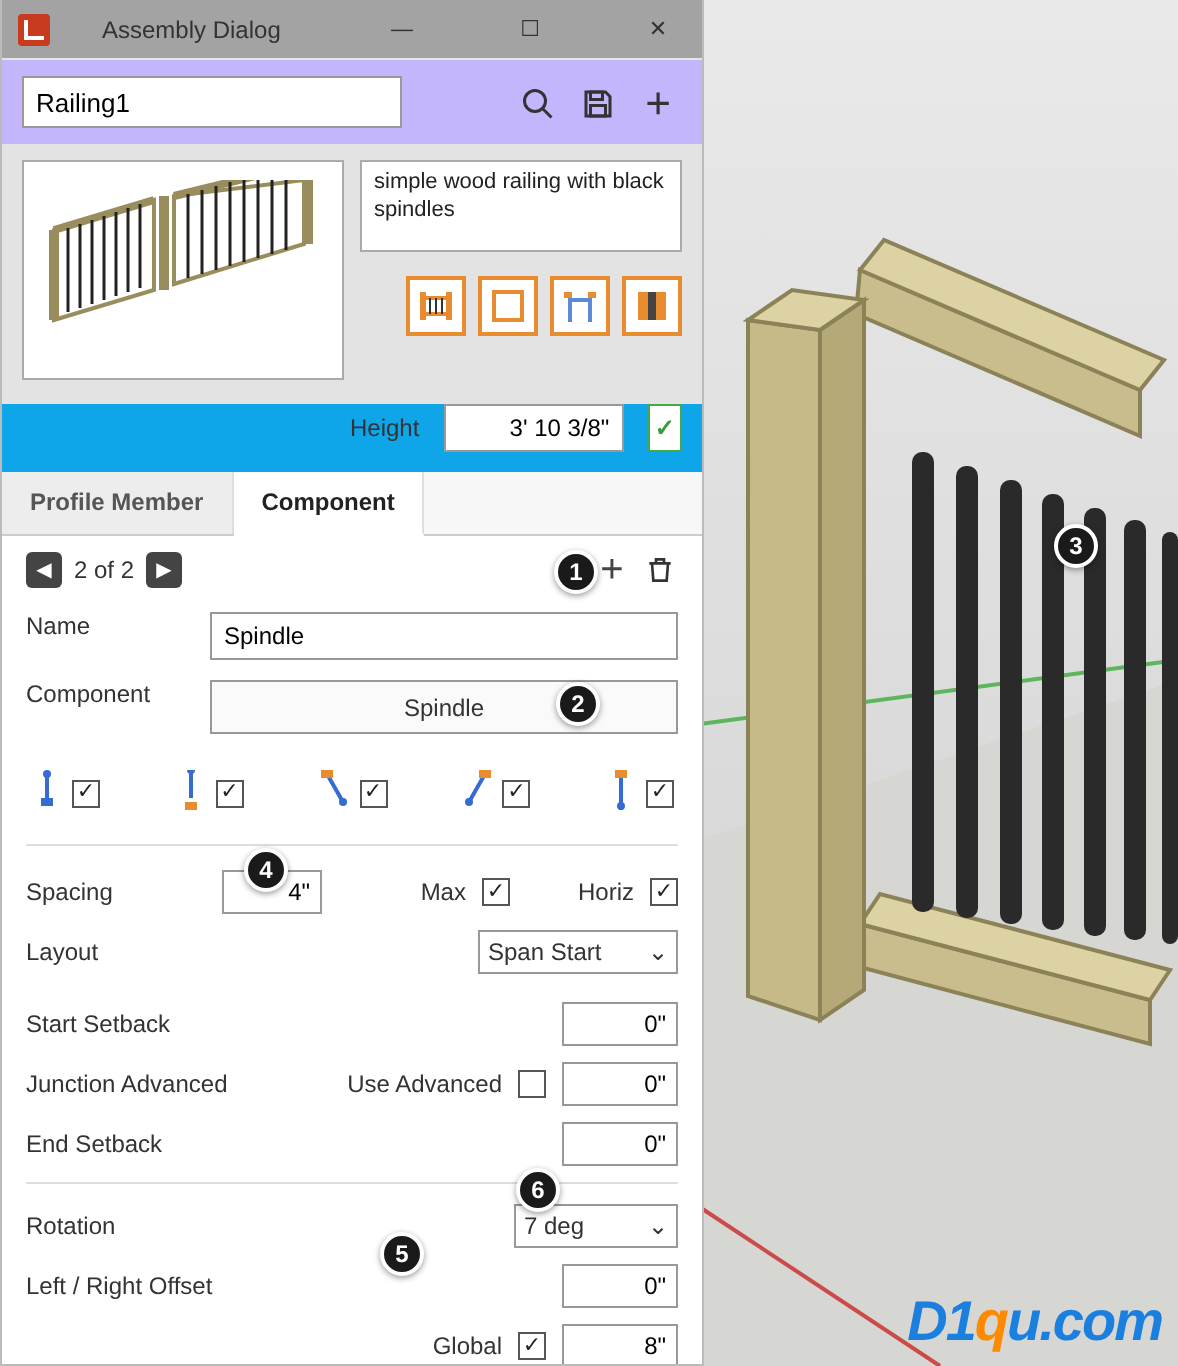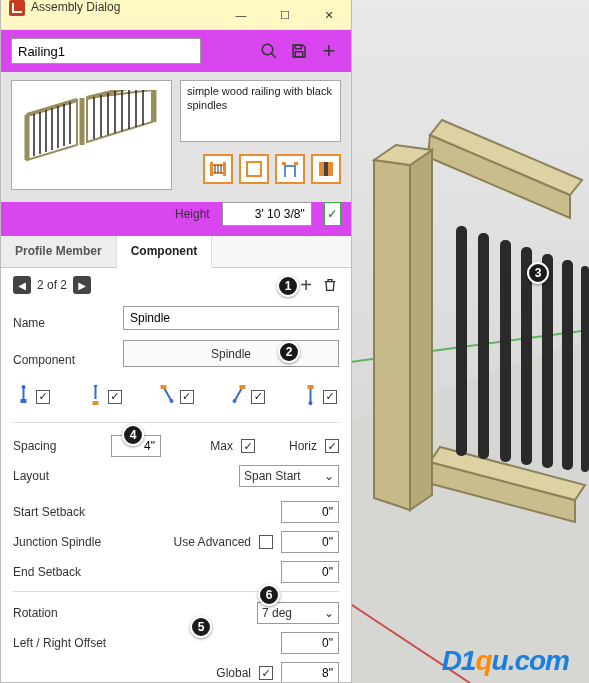--- a/index.html
+++ b/index.html
@@ -23,35 +23,37 @@
       border-top: none;
       display: flex;
       flex-direction: column;
       height: 683px;
     }
     
     
     .titlebar {
       height: 30px;
       display: flex;
+      align-items: center;
       padding: 0 0 0 8px;
-      background: #fef9c3;
+      background: #a3a3a3;
       border-bottom: 1px solid #e5e5e5;
+      gap: 20px;
     }
     .tb-icon { width: 16px; height: 16px; margin-right: 6px; background:#c83b1e; border-radius:2px; position:relative; }
     .tb-icon:after { content:""; position:absolute; inset:3px; border:2px solid #fff; border-top:none; border-right:none; }
     .tb-title { flex: 1; font-size: 12px; color:#333; }
     .tb-btn { width: 44px; height: 30px; display: flex; align-items: center; justify-content: center; font-size: 11px; color:#333; }
     
     
     .toprow {
-      background: #d946ef;
+      background: #c4b5fd;
       padding: 8px 10px;
       display: flex;
-      align-items: center;
+      align-items: flex-end;
       gap: 6px;
     }
     .name-input {
       height: 26px;
       flex: 0 0 150px;
       border: 1px solid #999;
       background: #fff;
       padding: 0 6px;
       font-size: 13px;
     }
@@ -69,37 +71,37 @@
     .preview-box {
       background: #fff;
       border: 1px solid #aaa;
       height: 110px;
       padding: 4px;
       display:flex; align-items:center; justify-content:center;
     }
     .desc-box {
       background: #fff;
       border: 1px solid #aaa;
-      height: 62px;
+      height: 46px;
       padding: 4px 6px;
       font-size: 11px;
       line-height: 1.25;
       color:#222;
     }
     .type-icons {
       grid-column: 2;
       display:flex; gap:6px;
       padding-top:6px;
       align-self:end;
     }
     .type-icn { width:30px; height:30px; border:2px solid #e88c2f; background:#fff; display:flex; align-items:center; justify-content:center; font-size:14px; color:#e88c2f;}
     .right-col { display:flex; flex-direction:column; gap:6px; }
     
     .height-row {
-      background:#d946ef;
+      background:#0ea5e9;
       padding: 0 10px 10px;
       display: flex;
       align-items: center;
       gap: 12px;
       justify-content: flex-end;
     }
     .height-label { flex: 0 0 auto; margin-right:auto; margin-left: 164px; }
     .h-input { width: 90px; height: 24px; border: 1px solid #999; text-align: right; padding: 0 6px; font-size:12px; }
     .check-btn { width:24px; height:24px; border:1px solid #4a4; display:flex; align-items:center; justify-content:center; color:#3a9a3a; font-weight:bold; background:#fff; }
     
@@ -125,21 +127,21 @@
       overflow-y:auto;
       padding: 8px 12px 12px;
       background:#fff;
     }
     .pager-row { display:flex; align-items:center; gap:6px; margin-bottom:12px; }
     .pager-btn { width:18px; height:18px; background:#444; color:#fff; display:flex; align-items:center; justify-content:center; border-radius:3px; font-size:10px; }
     .pager-txt { font-size:12px; }
     .trash { width:18px; height:18px; color:#444; font-size:16px; display:flex; align-items:center; justify-content:center;}
     .plus { width:18px; height:18px; color:#444; font-size:20px; display:flex; align-items:center; justify-content:center; font-weight:300;}
     
-    .row { display:flex; align-items:flex-end; margin-bottom:10px; gap:20px; }
+    .row { display:flex; align-items:flex-start; margin-bottom:10px; gap:2px; }
     .row label { flex: 0 0 90px; font-size:12px; }
     .txt-input { flex:1; height:24px; border:1px solid #999; padding:0 6px; font-size:12px; }
     .comp-btn { flex:1; height:27px; border:1px solid #999; background:#fafafa; text-align:center; font-size:12px; display:flex; align-items:center; justify-content:center; position:relative; }
     
     
     .anchor-row { display:flex; justify-content:space-between; padding:8px 2px 14px; border-bottom:1px solid #ddd; margin-bottom:12px;}
     .anchor-item { display:flex; align-items:center; gap:4px; }
     .anchor-icn svg { width:17px; height:20px; }
     .cb { width:14px; height:14px; border:1px solid #555; display:inline-flex; align-items:center; justify-content:center; font-size:11px; background:#fff; }
     .cb.checked:after { content:"✓"; color:#222; line-height:1; }
@@ -161,21 +163,21 @@
       font-size:12px;
       font-weight:bold;
       display:flex; align-items:center; justify-content:center;
       z-index:100;
       box-shadow:0 1px 3px rgba(0,0,0,.4);
     }
     
     
     .watermark {
       position:absolute;
-      right: 20px; bottom: 6px;
+      right: 8px; bottom: 6px;
       font-family: Arial, sans-serif;
       text-align:right;
       pointer-events:none;
     }
     .wm-main { font-size:28px; font-style:italic; font-weight:900; color:#1b7fe0; letter-spacing:-1px;}
     .wm-main .q { color:#ff8a00; }
     .wm-sub { font-size:11px; color:#1b7fe0; letter-spacing:2px; margin-top:-4px;}
   </style>
 </head>
 <body>
@@ -408,21 +410,21 @@
     </div>
 
     <div style="height:6px;"></div>
 
     <div class="field-row">
       <span class="lbl" style="flex-basis:130px;">Start Setback</span>
       <div class="spacer"></div>
       <input class="num-input" value="0&quot;" style="">
     </div>
     <div class="field-row">
-      <span class="lbl" style="flex-basis:110px;">Junction Spindle</span>
+      <span class="lbl" style="flex-basis:110px;">Junction Advanced</span>
       <div class="spacer"></div>
       <span>Use Advanced</span>
       <span class="cb"></span>
       <input class="num-input" value="0&quot;" style="">
     </div>
     <div class="field-row">
       <span class="lbl" style="flex-basis:130px;">End Setback</span>
       <div class="spacer"></div>
       <input class="num-input" value="0&quot;" style="">
     </div>

